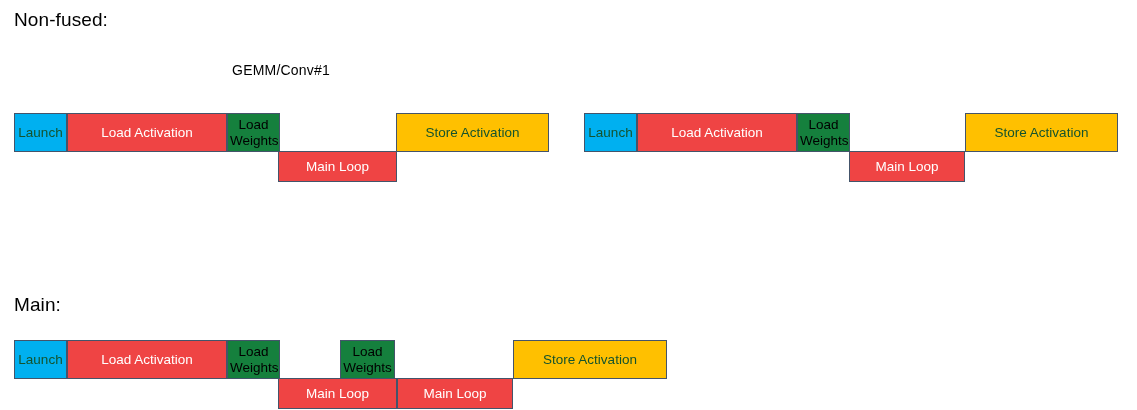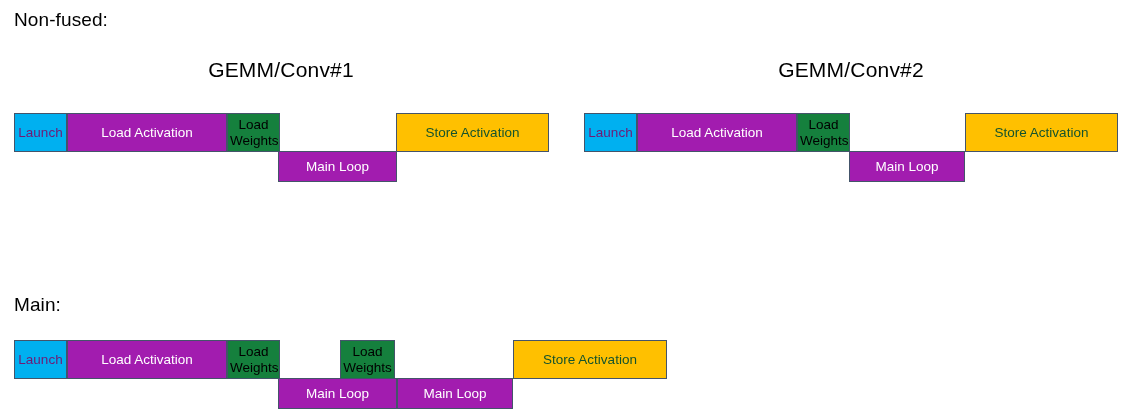--- a/index.html
+++ b/index.html
@@ -27,21 +27,21 @@
     font-size: 19px;
     line-height: 22px;
     color: #000000;
     white-space: nowrap;
     letter-spacing: 0.1px;
   }
 
   
   .group-title {
     position: absolute;
-    font-size: 21px;
+    font-size: 14px;
     line-height: 24px;
     color: #000000;
     white-space: nowrap;
     text-align: center;
     letter-spacing: 0.2px;
   }
 
   
   .block {
     position: absolute;
@@ -56,26 +56,26 @@
   }
   .block .blabel {
     display: block;
     width: 100%;
     padding: 0 2px;
     box-sizing: border-box;
   }
 
   .block.launch {
     background: #00b0f0;
-    color: #701a75;
+    color: #14532d;
     font-size: 13.5px;
     line-height: 15px;
   }
   .block.purple {
-    background: #a21caf;
+    background: #ef4444;
     color: #ffffff;
     font-size: 13.5px;
     line-height: 15px;
   }
   .block.yellow {
     background: #15803d;
     color: #000000;
     font-size: 13.5px;
     line-height: 15px;
   }
@@ -92,21 +92,20 @@
 </style>
 </head>
 <body>
 
 <div id="canvas">
 
   <div class="section-label" style="left:14px; top:9px;">Non-fused:</div>
 
   <div class="group-title" style="left:146px; top:58px; width:270px;">GEMM/Conv#1</div>
 
-  <div class="group-title" style="left:716px; top:58px; width:270px;">GEMM/Conv#2</div>
 
   <div id="nf-g1-top"></div>
   <div id="nf-g1-bot"></div>
   <div id="nf-g2-top"></div>
   <div id="nf-g2-bot"></div>
 
   <div class="section-label" style="left:14px; top:294px;">Main:</div>
 
   <div id="f-top"></div>
   <div id="f-bot"></div>

